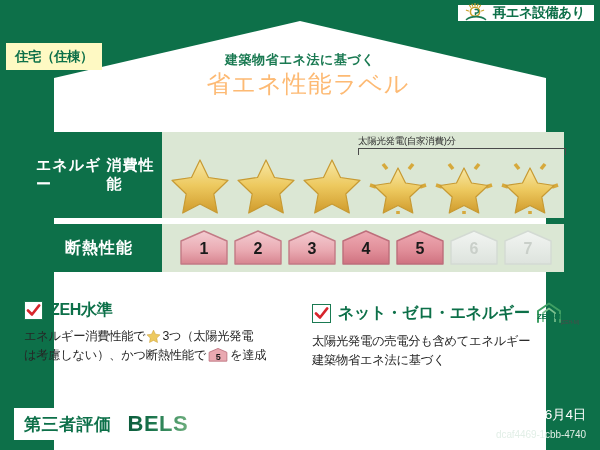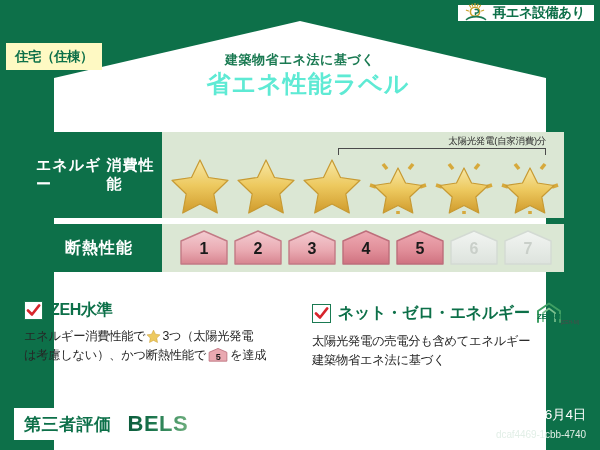--- a/index.html
+++ b/index.html
@@ -50,21 +50,21 @@
   
   .headline {
     position: absolute; left: 0; top: 52px; width: 600px;
     text-align: center;
   }
   .headline .sub {
     font-size: 13px; font-weight: bold; color: #1a7a52;
     letter-spacing: 0.5px; line-height: 1.2;
   }
   .headline .main {
-    font-size: 24px; font-weight: bold; color: #5eead4;
+    font-size: 24px; font-weight: normal; color: #fdba74;
     letter-spacing: 1px; line-height: 1.35; padding-left: 16px;
   }
 
   
   .rows {
     position: absolute; left: 36px; top: 132px;
     width: 528px;
   }
   .row { display: flex; align-items: stretch; margin-bottom: 6px; }
   .row-label {
@@ -82,22 +82,22 @@
   
   .stars {
     position: absolute; left: 6px; bottom: 4px;
     display: flex; align-items: flex-end; gap: 2px;
   }
   .star-cell { position: relative; width: 64px; height: 62px; }
   .star-cell svg { position: absolute; left: 0; top: 0; }
 
   
   .solar-bracket {
-    position: absolute; left: 176px; top: 4px; width: 208px;
-    text-align: right;
+    position: absolute; left: 196px; top: 4px; width: 208px;
+    text-align: left;
   }
   .solar-bracket .cap {
     font-size: 9.5px; color: #2e2e2e; letter-spacing: -0.3px;
     white-space: nowrap; line-height: 1.1;
   }
   .bracket-line {
     margin-top: 2px; height: 7px;
     border-left: 1.3px solid #4a4a4a;
     border-right: 1.3px solid #4a4a4a;
     border-top: 1.3px solid #4a4a4a;

